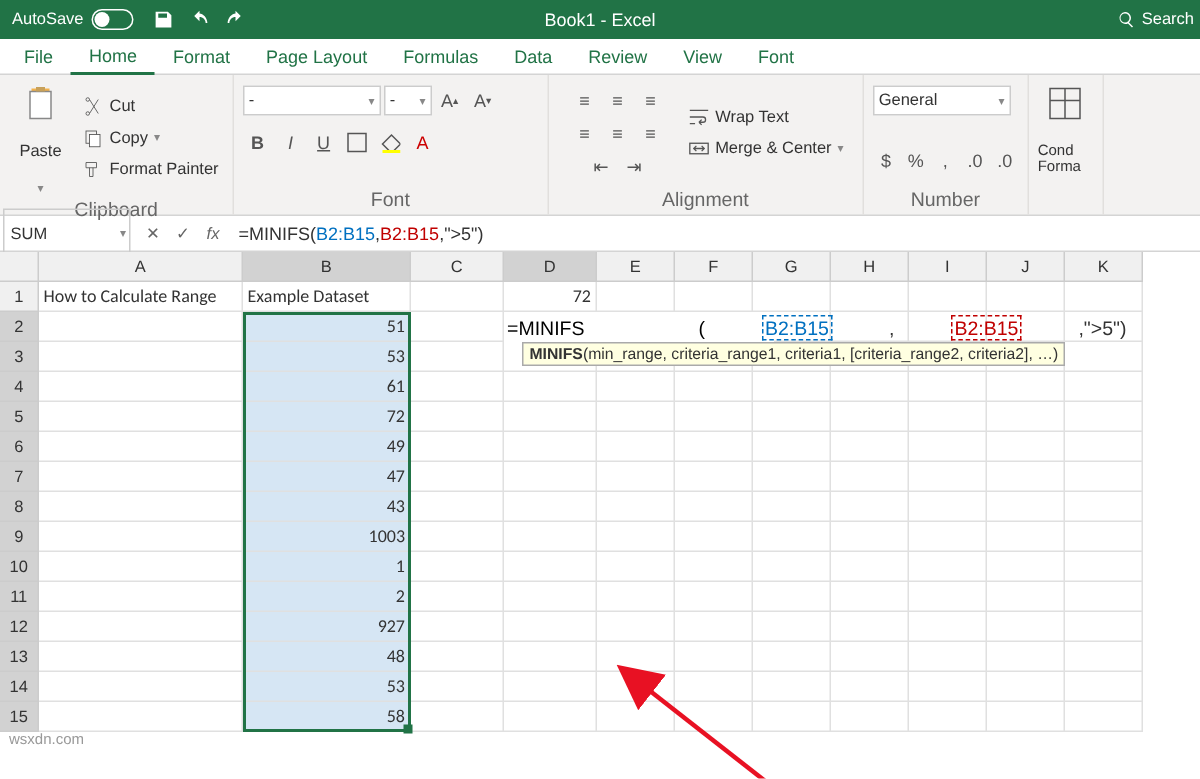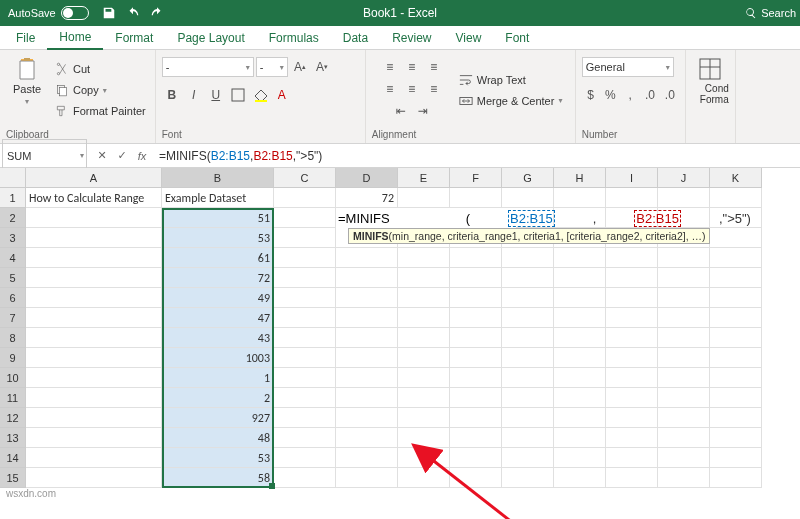--- a/index.html
+++ b/index.html
@@ -17,23 +17,23 @@
 .search-area svg { width:12px; height:12px; fill:#fff; }
 
 
 .tabs { height:24px; display:flex; align-items:center; background:#fff; border-bottom:1px solid #d4d4d4; padding-left:4px; }
 .tab { padding:5px 12px 4px; font-size:12px; color:#217346; cursor:pointer; }
 .tab.active { color:#217346; border-bottom:2px solid #217346; font-weight:500; }
 
 
 .ribbon { height:94px; background:#f3f2f1; display:flex; border-bottom:1px solid #d4d4d4; }
 .rgroup { border-right:1px solid #e1dfdd; padding:3px 6px 0; display:flex; flex-direction:column; justify-content:space-between; }
-.rgroup-label { font-size:10px; color:#666; padding:2px 0 3px; }
+.rgroup-label { text-align:center; font-size:13px; color:#666; padding:2px 0 3px; }
 .rbody { display:flex; gap:4px; flex:1; }
-.bigbtn { width:42px; display:flex; flex-direction:column; align-items:center; gap:2px; padding-top:4px; font-size:11px; color:#333; }
+.bigbtn { width:42px; display:flex; flex-direction:column; align-items:center; gap:14px; padding-top:4px; font-size:11px; color:#333; }
 .bigbtn svg { width:24px; height:24px; }
 .stack { display:flex; flex-direction:column; gap:1px; font-size:11px; justify-content:center; }
 .stack-item { display:flex; align-items:center; gap:4px; padding:1px 3px; height:20px; }
 .stack-item svg { width:14px; height:14px; fill:#555; }
 .fontrow { display:flex; gap:2px; align-items:center; }
 .fontsel { width:92px; height:20px; border:1px solid #ccc; background:#fff; font-size:11px; padding:1px 3px; display:flex; align-items:center; justify-content:space-between; }
 .sizesel { width:32px; height:20px; border:1px solid #ccc; background:#fff; font-size:11px; padding:1px 3px; display:flex; align-items:center; justify-content:space-between; }
 .iconrow { display:flex; gap:2px; margin-top:4px; }
 .ibtn { width:20px; height:20px; display:flex; align-items:center; justify-content:center; font-size:12px; color:#555; }
 .ibtn.bold { font-weight:bold; }
@@ -235,21 +235,21 @@
             </svg>
             <span>Merge &amp; Center</span>
             <span class="chev"> ▾</span>
           </div>
       </div>
     </div>
     <div class="rgroup-label">Alignment</div>
   </div>
 
   <div class="rgroup" style="width:110px;">
-    <div class="rbody" style="flex-direction:column; padding-top:4px; gap:4px;">
+    <div class="rbody" style="flex-direction:column; padding-top:4px; gap:16px;">
       <div class="fontsel" style="width:92px;">
           <span>General</span>
           <span class="chev">▾</span>
         </div>
       <div class="iconrow">
         <div class="ibtn">$</div>
         <div class="ibtn">%</div>
         <div class="ibtn">,</div>
         <div class="ibtn">.0</div>
         <div class="ibtn">.0</div>
@@ -258,21 +258,21 @@
     <div class="rgroup-label">Number</div>
   </div>
 
   <div class="rgroup" style="width:50px;">
     <div class="rbody">
       <div class="bigbtn">
         <svg viewBox="0 0 24 24">
             <rect x="2" y="2" width="20" height="20" fill="none" stroke="#555"></rect>
             <path d="M2 10h20M12 2v20" stroke="#555"></path>
           </svg>
-        <span style="font-size:10px; line-height:1.1;text-align:right;">Cond Forma</span>
+        <span style="font-size:10px; line-height:1.1;">Cond Forma</span>
       </div>
     </div>
     <div class="rgroup-label"></div>
   </div>
 </div>
 
 <div class="fbar">
   <div class="namebox">
     <span>SUM</span>
     <span class="dd">▾</span>

